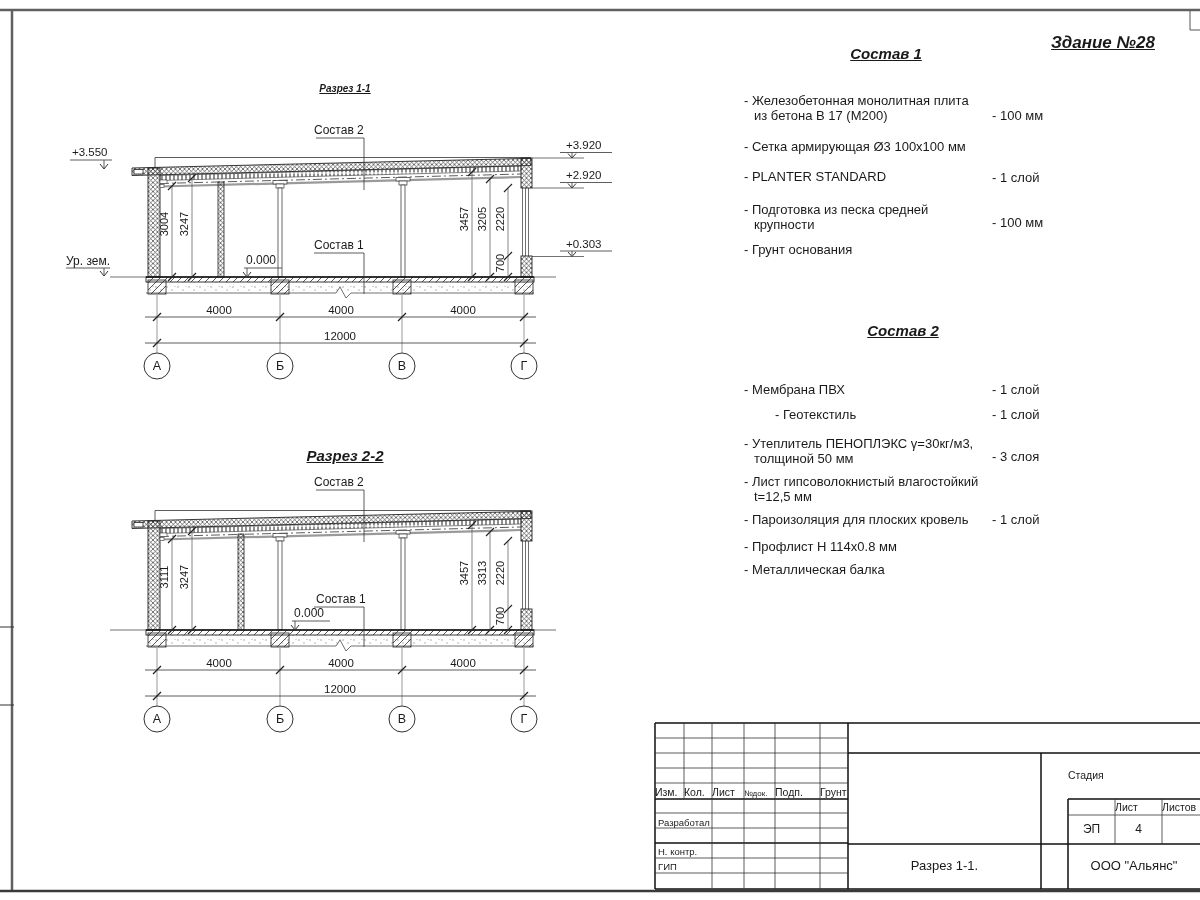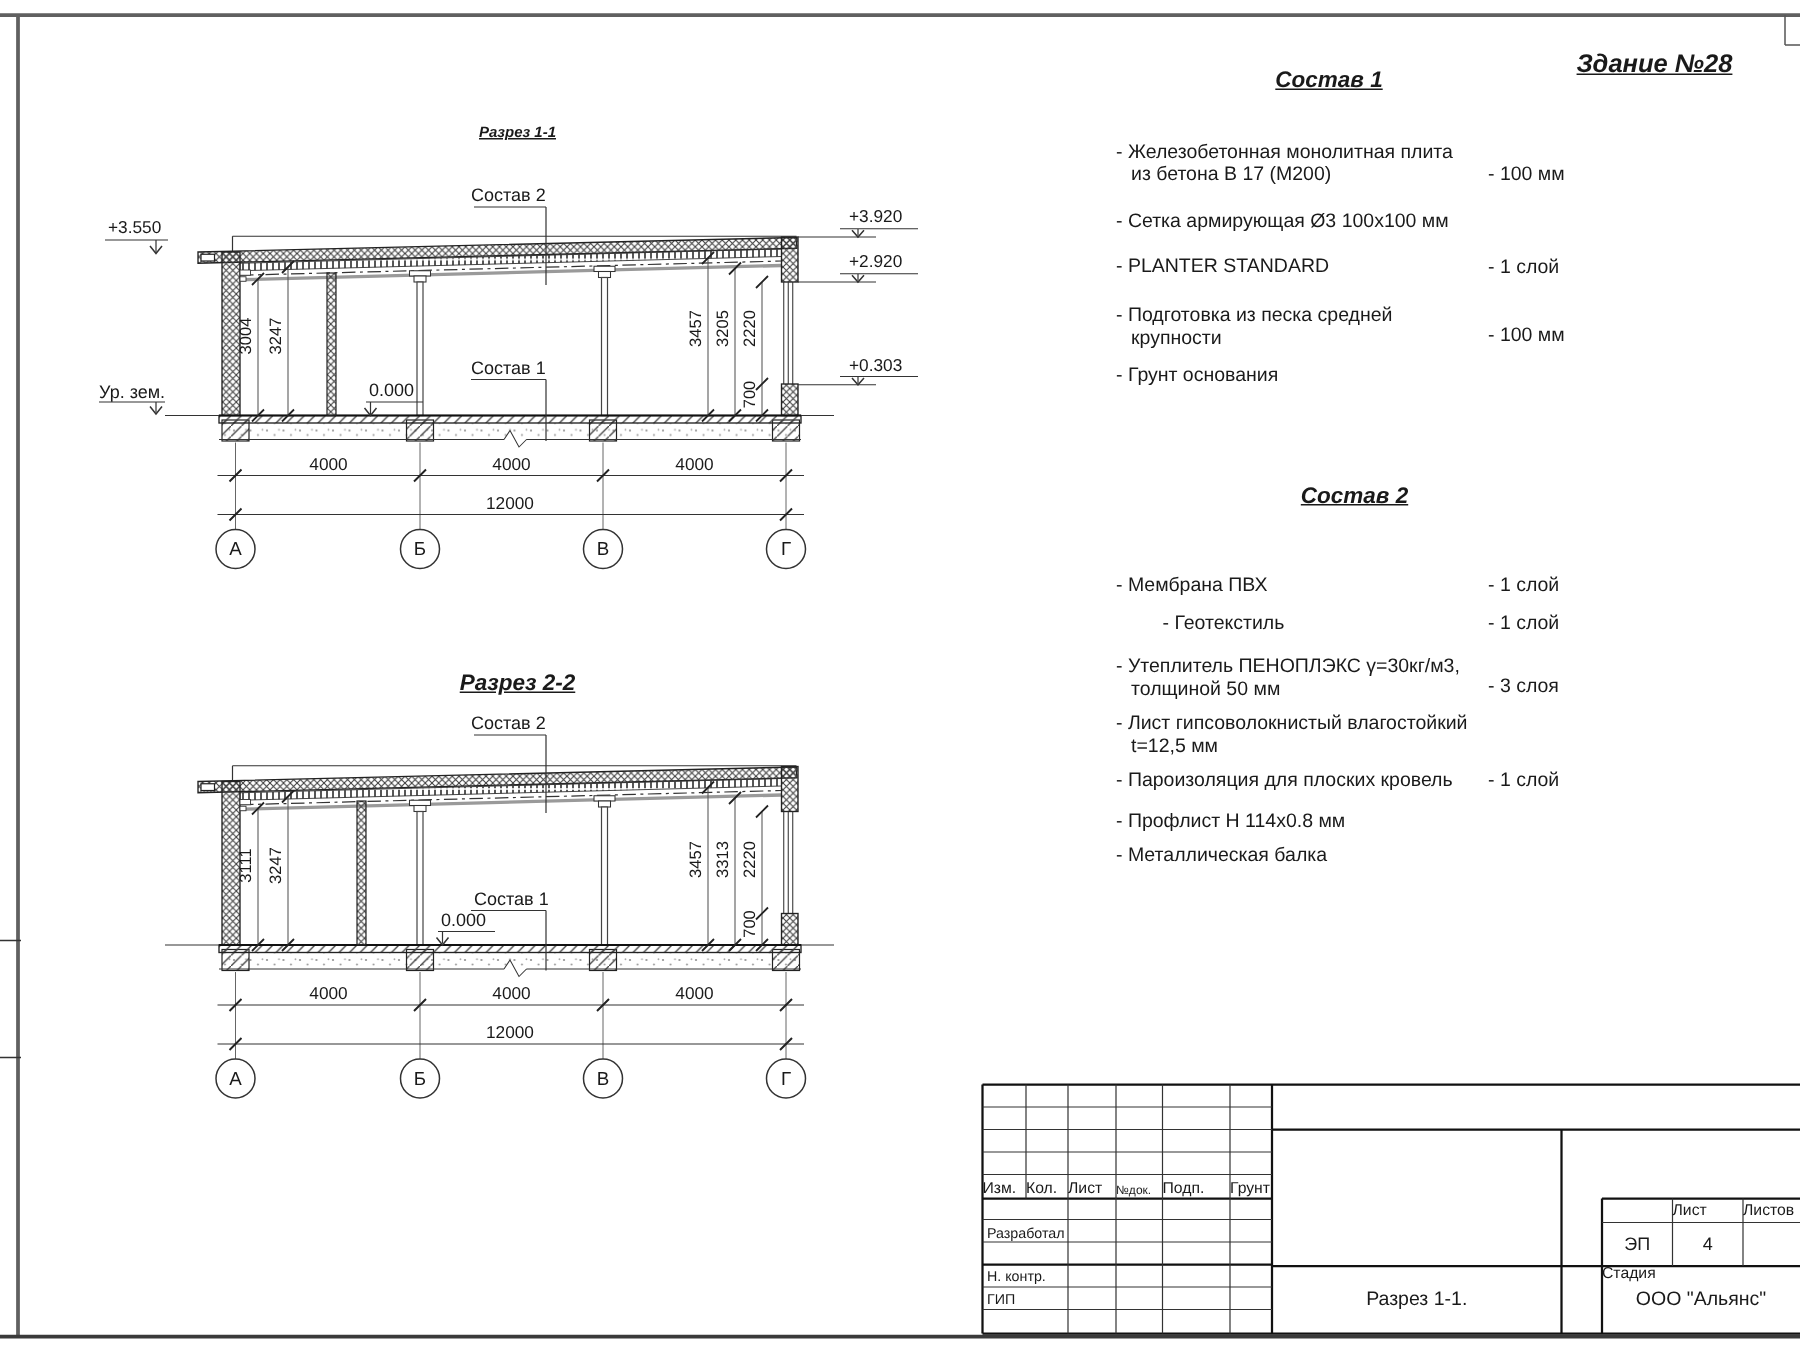--- a/index.html
+++ b/index.html
@@ -216,20 +216,20 @@
 <div>
   <div class="t tbh" style="left:655px;top:786px;width:29px;">Изм.</div>
   <div class="t tbh" style="left:684px;top:786px;width:48px;">Кол.</div>
   <div class="t tbh" style="left:712px;top:786px;width:32px;">Лист</div>
   <div class="t tbh" style="left:744px;top:789px;width:31px;font-size:8px;">№док.</div>
   <div class="t tbh" style="left:775px;top:786px;width:45px;">Подп.</div>
   <div class="t tbh" style="left:820px;top:786px;width:28px;">Грунт</div>
   <div class="t tbs" style="left:658px;top:817px;">Разработал</div>
   <div class="t tbs" style="left:658px;top:846px;">Н. контр.</div>
   <div class="t tbs" style="left:658px;top:861px;">ГИП</div>
-  <div class="t tbh" style="left:1068px;top:843px;width:47px;">Стадия</div>
+  <div class="t tbh" style="left:1068px;top:769px;width:47px;">Стадия</div>
   <div class="t tbh" style="left:1115px;top:801px;width:47px;">Лист</div>
   <div class="t tbh" style="left:1162px;top:801px;width:47px;">Листов</div>
   <div class="t tbv" style="left:1068px;top:822px;width:47px;">ЭП</div>
   <div class="t tbv" style="left:1115px;top:822px;width:47px;">4</div>
   <div class="t tbn" style="left:848px;top:858px;width:193px;">Разрез 1-1.</div>
   <div class="t tbn" style="left:1068px;top:858px;width:132px;">ООО "Альянс"</div>
 </div>
 
 </body></html>

